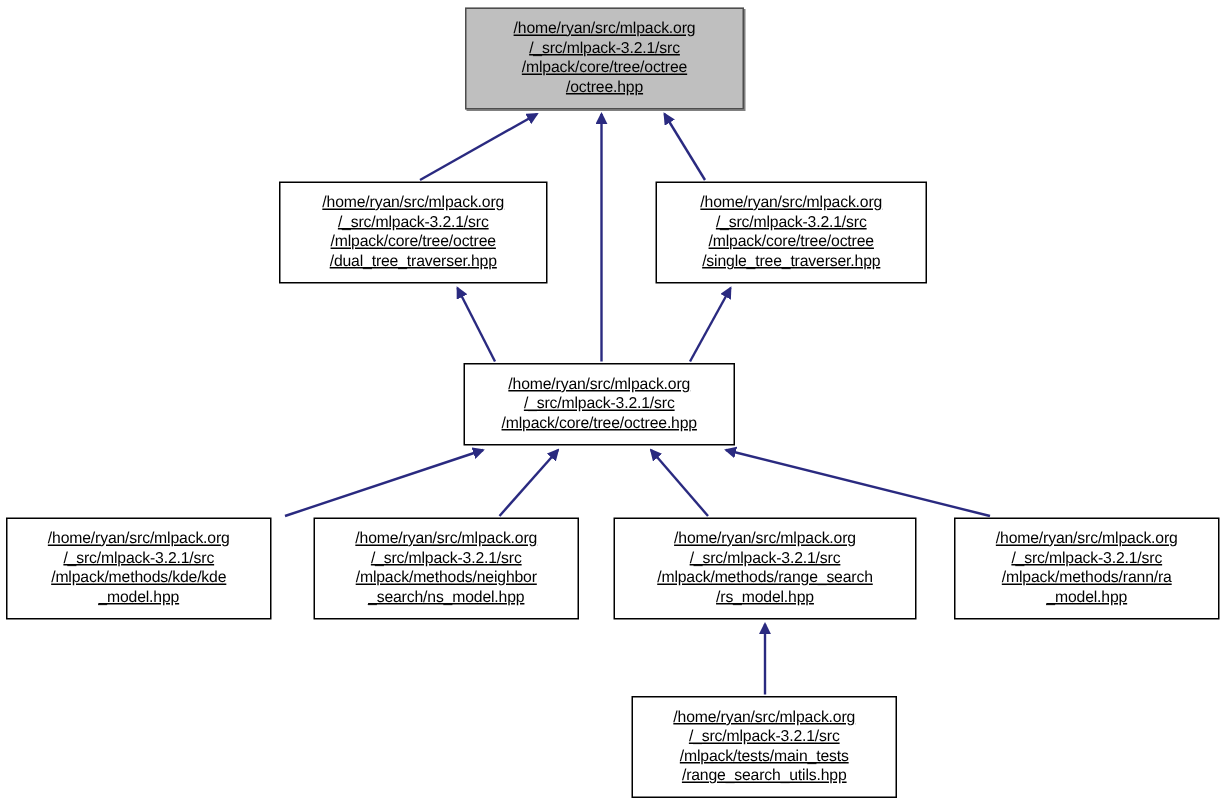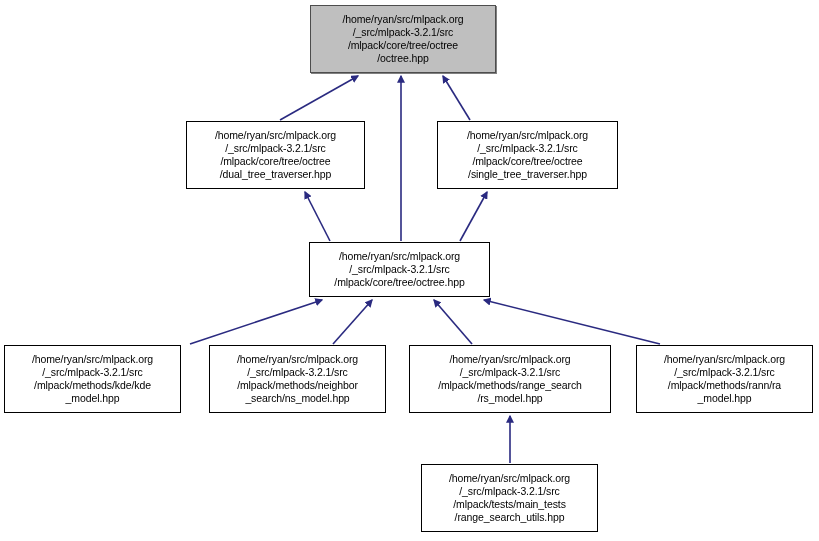--- a/index.html
+++ b/index.html
@@ -44,20 +44,21 @@
   }
   .node.root {
     background: #bfbfbf;
     border: 1px solid #4d4d4d;
     box-shadow: 1px 1px 0 #808080;
   }
   .node-label {
     display: block;
     width: 100%;
     padding: 0 2px;
+    text-decoration: underline;
   }
 </style>
 </head>
 <body>
 
 <div id="graph-canvas">
   <svg id="edges-layer" width="819" height="541" viewBox="0 0 819 541">
       <defs>
         <marker id="arrowhead" markerWidth="5" markerHeight="5" refX="4.2" refY="2.5" orient="auto" markerUnits="strokeWidth">
           <path d="M0,0 L5,2.5 L0,5 Z" fill="#2a2a80"></path>

